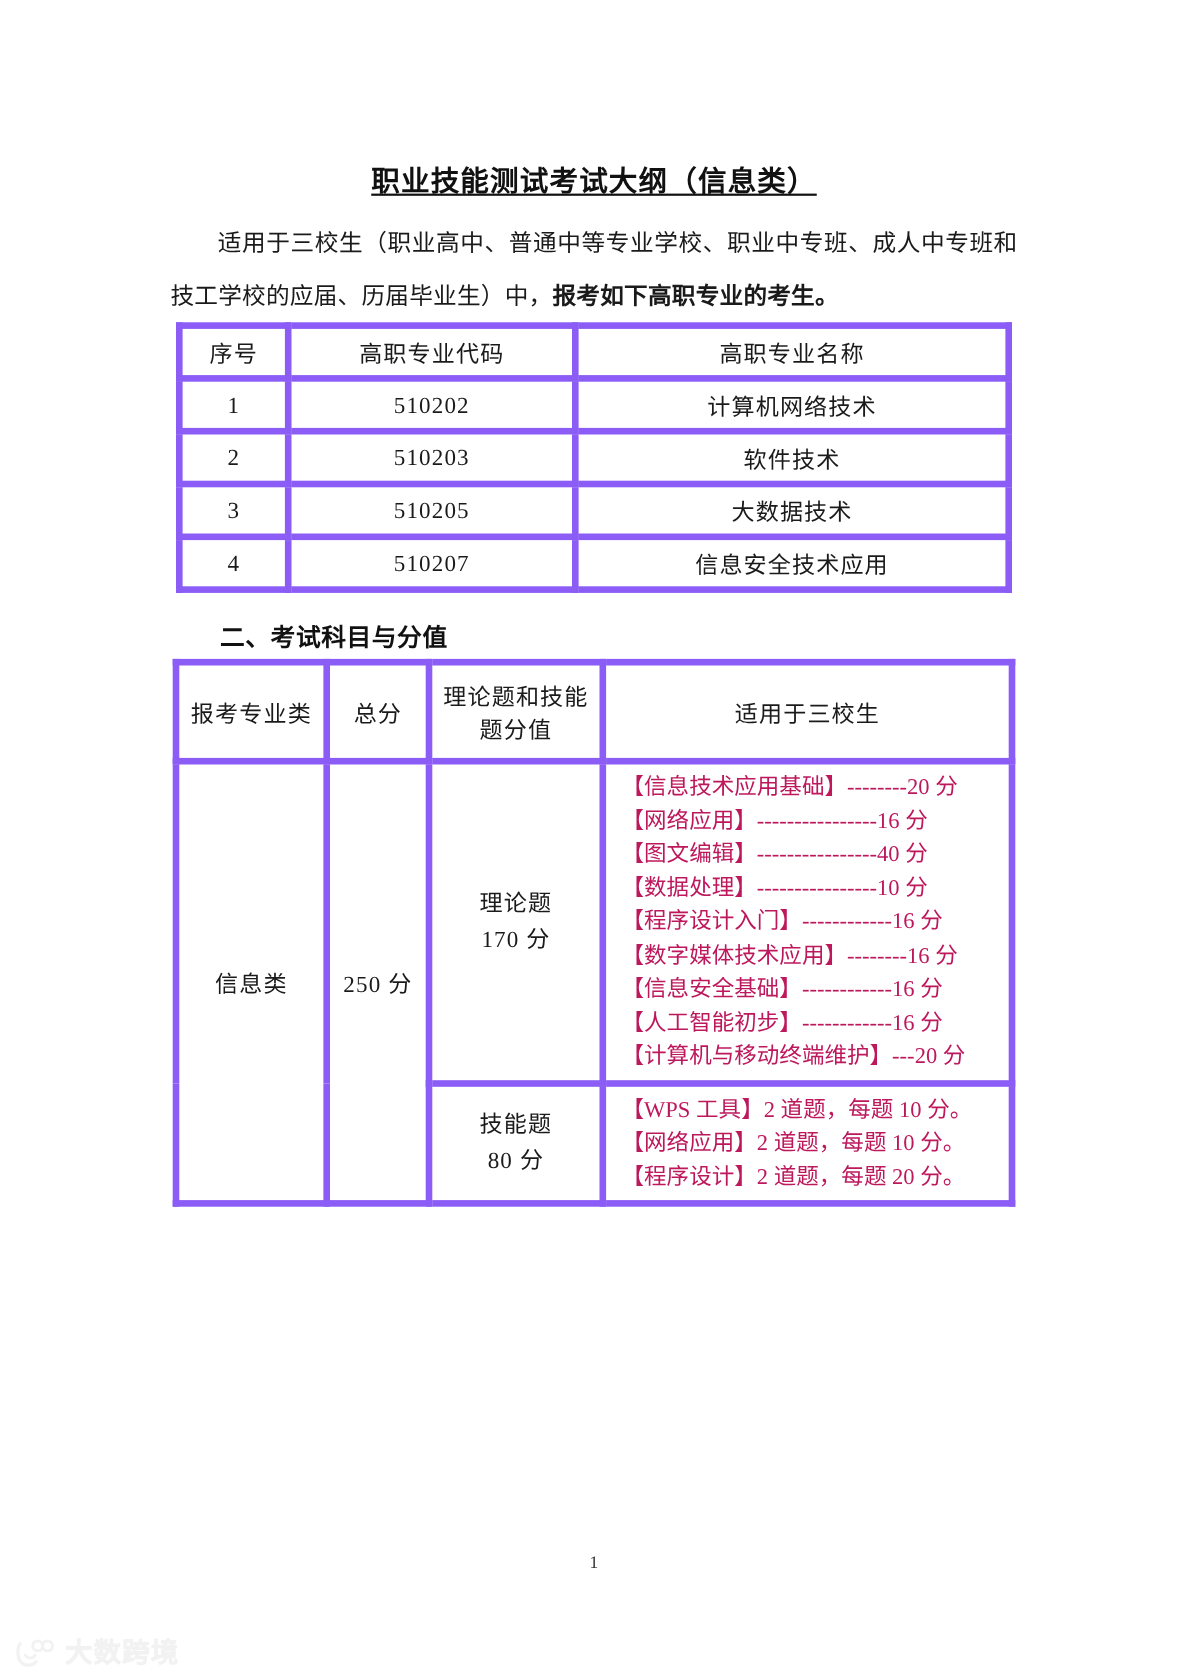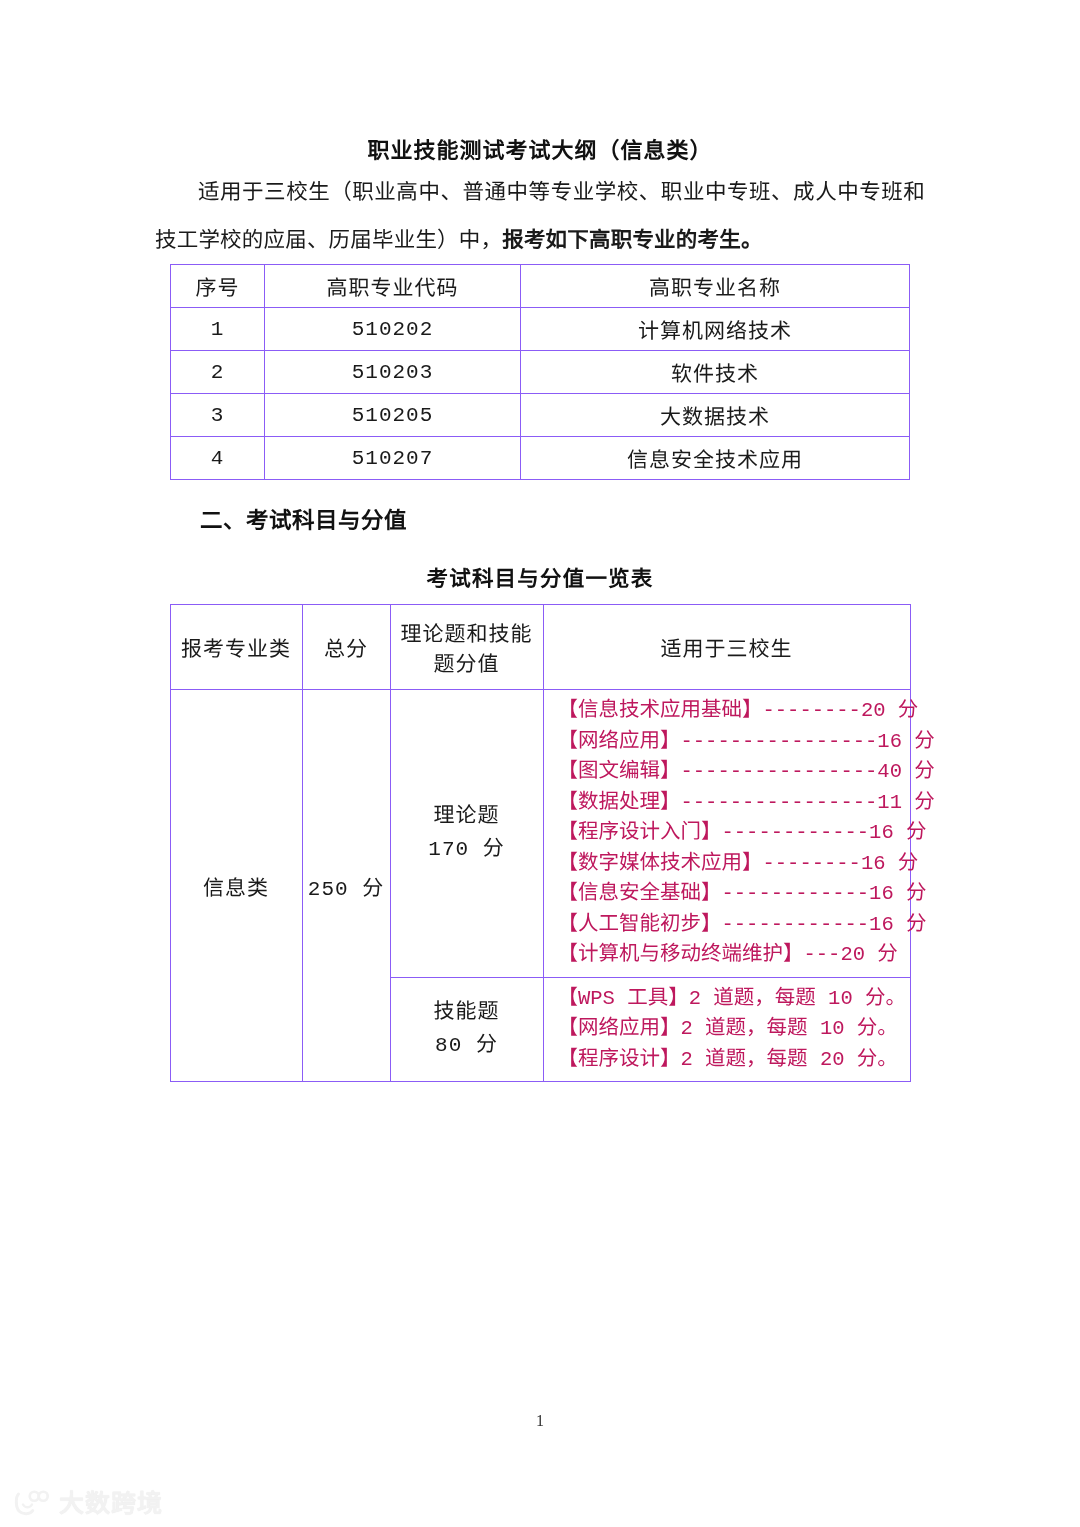--- a/index.html
+++ b/index.html
@@ -28,28 +28,29 @@
 
   .content {
     position: absolute;
     left: 155px;
     top: 0;
     width: 770px;
   }
 
   
   .doc-title {
-    margin: 4px;
+    margin: 16px;
     padding-top: 128px;
     text-align: center;
     font-family: "Liberation Sans", "DejaVu Sans", sans-serif;
     font-weight: bold;
-    font-size: 22px;
+    font-size: 26px;
     letter-spacing: 1px;
     color: #111;
+    text-decoration: underline;
   }
 
   
   .para {
     margin: 0;
     font-size: 21.5px;
     line-height: 48px;
     text-align: justify;
     text-justify: inter-ideograph;
     letter-spacing: 0.2px;
@@ -88,29 +89,28 @@
 
   
   table.doc-table {
     border-collapse: collapse;
     width: 736px;
     margin: 0 auto;
     table-layout: fixed;
   }
   table.doc-table td,
   table.doc-table th {
-    border: 1px solid #8b5cf6;
+    border: 6px solid #8b5cf6;
     font-weight: normal;
     font-size: 21px;
     text-align: center;
     vertical-align: middle;
     color: #1a1a1a;
     padding: 0;
     letter-spacing: 1px;
-    font-family: Liberation Mono, monospace;
   }
 
   
   #table-majors td, #table-majors th { height: 42px; }
   #table-majors .c-seq   { width: 93px; }
   #table-majors .c-code  { width: 255px; }
   #table-majors .c-name  { width: 388px; }
 
   
   #table-subjects .c-cat   { width: 131px; }
@@ -211,21 +211,20 @@
         <tr>
           <td>4</td>
           <td>510207</td>
           <td>信息安全技术应用</td>
         </tr>
       </tbody>
     </table>
 
     <h2 class="section-head h2">二、考试科目与分值</h2>
 
-    <p class="table-caption cap-2">考试科目与分值一览表</p>
 
     <table class="doc-table" id="table-subjects">
       <thead>
         <tr>
           <td class="c-cat">报考专业类</td>
           <td class="c-total">总分</td>
           <td class="c-part">理论题和技能<br>题分值</td>
           <td class="c-det">适用于三校生</td>
         </tr>
       </thead>
@@ -234,21 +233,21 @@
           <td rowspan="2">信息类</td>
           <td rowspan="2">250 分</td>
           <td class="part-cell">
             <span>理论题</span><br>
             <span>170 分</span>
           </td>
           <td class="detail-cell">
             <div class="subject-line">【信息技术应用基础】--------20 分</div>
             <div class="subject-line">【网络应用】----------------16 分</div>
             <div class="subject-line">【图文编辑】----------------40 分</div>
-            <div class="subject-line">【数据处理】----------------11 分</div>
+            <div class="subject-line">【数据处理】----------------10 分</div>
             <div class="subject-line">【程序设计入门】------------16 分</div>
             <div class="subject-line">【数字媒体技术应用】--------16 分</div>
             <div class="subject-line">【信息安全基础】------------16 分</div>
             <div class="subject-line">【人工智能初步】------------16 分</div>
             <div class="subject-line">【计算机与移动终端维护】---20 分</div>
           </td>
         </tr>
         <tr>
           <td class="part-cell">
             <span>技能题</span><br>

